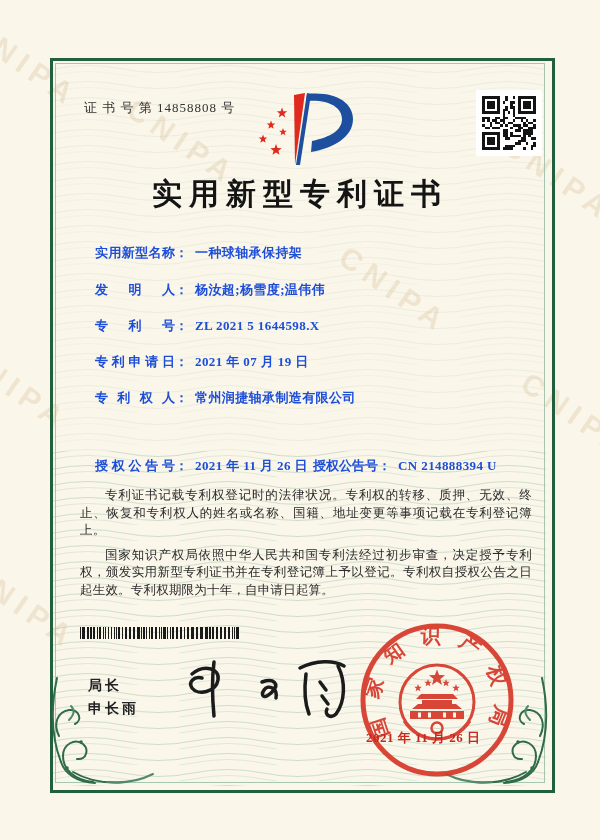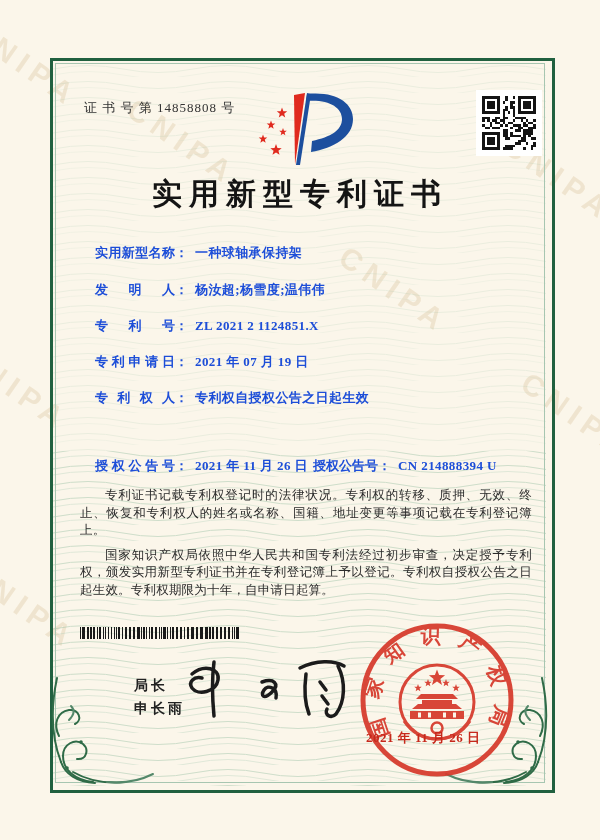--- a/index.html
+++ b/index.html
@@ -35,21 +35,21 @@
   .grp2{position:absolute;left:218px;top:0;}
   
   .paras{position:absolute;left:80px;top:487px;width:452px;z-index:4;
          font-size:12.5px;line-height:17.5px;text-align:justify;color:#2b2b2b;letter-spacing:.2px;}
   .paras p{margin:0 0 7px 0;text-indent:2em;}
   
   .barcode{position:absolute;left:80px;top:627px;width:162px;height:12px;z-index:4;}
   .barcode span{position:absolute;top:0;bottom:0;background:#1a1a1a;}
   
   .official{position:absolute;left:88px;z-index:5;font-family:"Liberation Sans","DejaVu Sans",sans-serif;
-            font-size:14px;font-weight:600;letter-spacing:3px;color:#222;margin-left:46px;}
+            font-size:14px;font-weight:600;letter-spacing:3px;color:#222;}
   .sig{position:absolute;left:176px;top:652px;z-index:5;}
   
   .seal{position:absolute;left:352px;top:615px;opacity:.93;z-index:5;}
   .seal-date{position:absolute;left:366px;top:729px;z-index:6;font-size:13px;font-weight:700;
              color:#c6281b;letter-spacing:.5px;white-space:nowrap;}
   
   .page-info{position:absolute;left:0;right:0;top:761px;text-align:center;font-size:11px;
              color:#444;letter-spacing:1px;z-index:4;}
   .note{position:absolute;left:0;right:0;top:799px;text-align:center;font-size:12.5px;
         color:#333;letter-spacing:2.5px;z-index:4;}
@@ -347,27 +347,27 @@
 
   <div class="title">实用新型专利证书</div>
 
   <div class="f-row" style="top:244px">
     <span class="f-label">实用新型名称</span><span class="f-colon">：</span><span class="f-value">一种球轴承保持架</span>
   </div>
   <div class="f-row" style="top:281px">
     <span class="f-label">发明人</span><span class="f-colon">：</span><span class="f-value">杨汝超;杨雪度;温伟伟</span>
   </div>
   <div class="f-row" style="top:317px">
-    <span class="f-label">专利号</span><span class="f-colon">：</span><span class="f-value">ZL 2021 2 1124851.X</span>
+    <span class="f-label">专利号</span><span class="f-colon">：</span><span class="f-value">ZL 2021 5 1644598.X</span>
   </div>
   <div class="f-row" style="top:353px">
     <span class="f-label">专利申请日</span><span class="f-colon">：</span><span class="f-value">2021 年 07 月 19 日</span>
   </div>
   <div class="f-row" style="top:389px">
-    <span class="f-label">专利权人</span><span class="f-colon">：</span><span class="f-value">专利权自授权公告之日起生效</span>
+    <span class="f-label">专利权人</span><span class="f-colon">：</span><span class="f-value">常州润捷轴承制造有限公司</span>
   </div>
   <div class="f-row" style="top:457px;width:460px">
     <span class="f-label">授权公告号</span><span class="f-colon">：</span><span class="f-value">2021 年 11 月 26 日</span>
     <span class="grp2">
       <span class="f-label2">授权公告号</span><span class="f-colon">：</span><span class="f-value">CN 214888394 U</span>
     </span>
   </div>
 
   <div class="paras">
     <p>专利证书记载专利权登记时的法律状况。专利权的转移、质押、无效、终止、恢复和专利权人的姓名或名称、国籍、地址变更等事项记载在专利登记簿上。</p>

